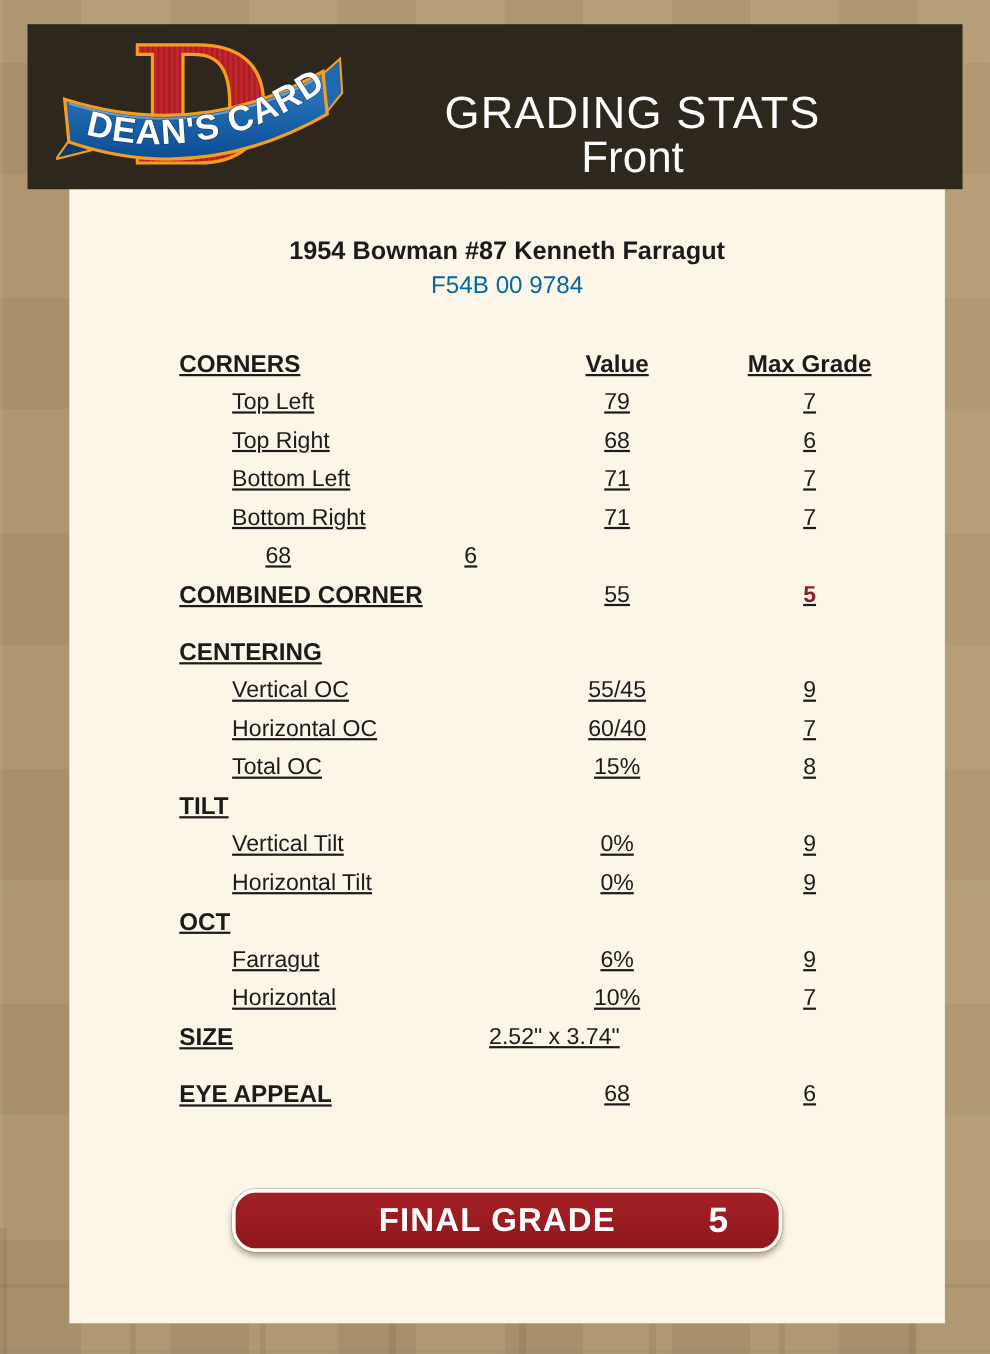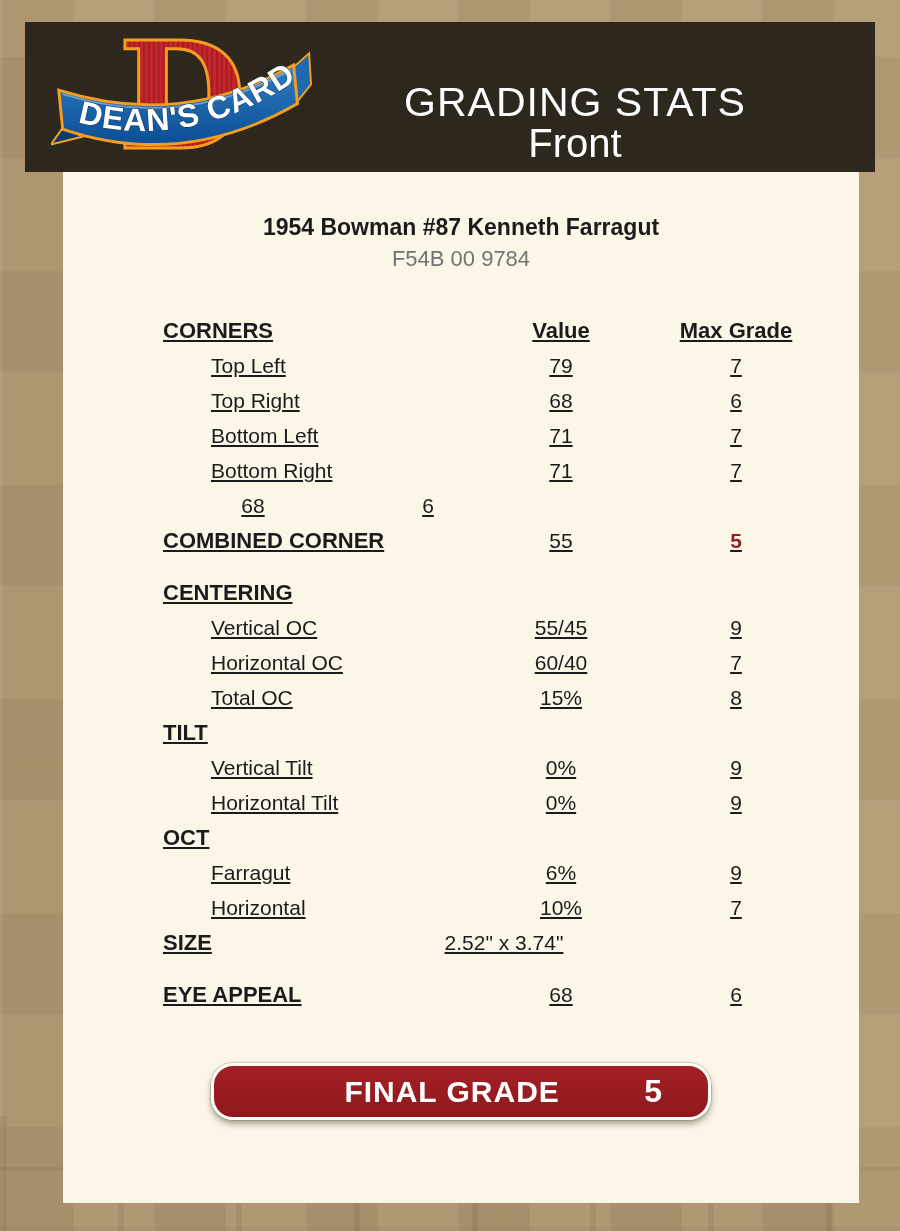--- a/index.html
+++ b/index.html
@@ -36,38 +36,38 @@
   .header-titles { position:absolute; left:270px; right:20px; top:0; height:150px; padding-top:57px; text-align:center; }
   .header-title { font-size:41px; line-height:46px; color:#fdfdfd; letter-spacing:1px; }
   .header-subtitle { font-size:40px; line-height:36px; color:#fdfdfd; }
 
   .panel {
     position:absolute; left:63px; top:172px; width:796px; height:1031px;
     background:#fbf6e8;
     z-index:2;
   }
   .card-title { margin-top:40px; text-align:center; font-size:23px; line-height:30px; font-weight:bold; }
-  .card-serial { text-align:center; font-size:22px; line-height:34px; color:#737373; }
+  .card-serial { text-align:center; font-size:22px; line-height:34px; color:#0369a1; }
 
   .stats-table { margin:37px 38px 8px 100px;text-decoration:underline; }
   .row { display:flex; align-items:center; height:35px; font-size:21px; }
   .cell-label { flex:1; text-align:left; }
   .row.item .cell-label { padding-left:48px; }
   .row.header .cell-label, .row.section .cell-label,
   .row.total .cell-label, .row.size .cell-label { font-weight:bold; font-size:22px; }
   .cell-value { width:180px; text-align:center; }
   .cell-max { width:170px; text-align:center; }
   .row.header .cell-value, .row.header .cell-max { font-weight:bold; font-size:22px; }
   .row.size .cell-value { transform:translateX(-57px); white-space:nowrap; }
   .max-highlight { color:#8e2023; font-weight:bold; }
   .spacer { height:17px; }
 
   .final-grade-button {
     display:flex; align-items:center;
-    margin:51px auto 0 auto; width:500px; height:57px;
+    margin:69px auto 0 auto; width:500px; height:57px;
     padding:0 46px;
     background:linear-gradient(#a32025,#8f181d);
     border:3px solid #fffef8; border-radius:22px;
     box-shadow:0 4px 6px rgba(100,90,70,0.55), 0 0 0 1px rgba(170,160,140,0.45);
     color:#ffffff; cursor:pointer;
   }
   .final-grade-label { flex:1; text-align:center; font-size:30px; font-weight:bold; letter-spacing:1px; }
   .final-grade-value { font-size:32px; font-weight:bold; }
 </style>
 </head>

